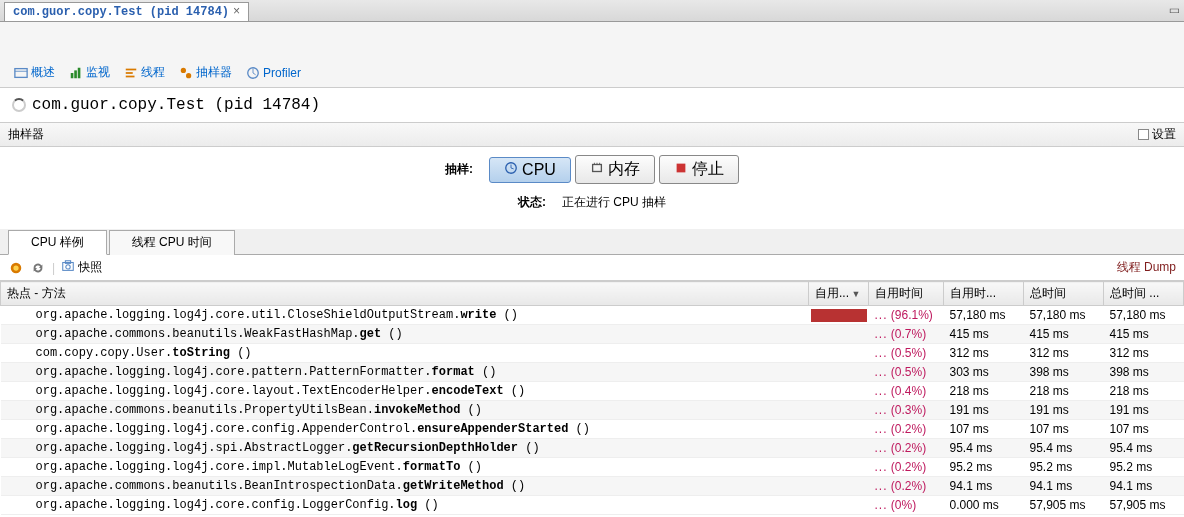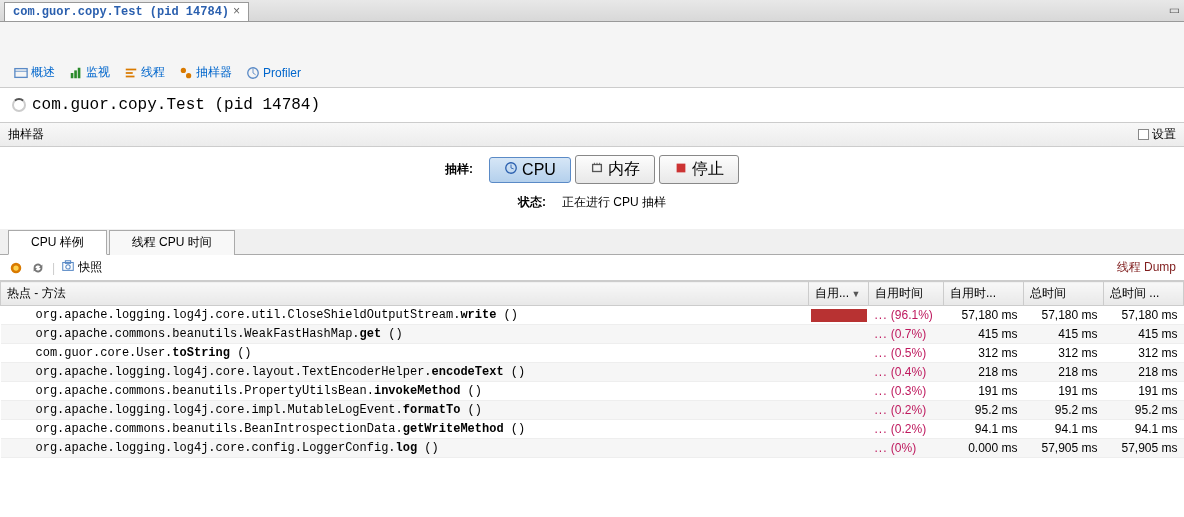--- a/index.html
+++ b/index.html
@@ -31,21 +31,21 @@
 thead th { background: linear-gradient(#f8f8f8, #e8e8e8); border: 1px solid #ccc; padding: 3px 6px; text-align: left; font-weight: normal; font-family: "Microsoft YaHei", Arial, sans-serif; margin-left: 33px; }
 thead th.sort::after { content: " ▼"; font-size: 9px; color: #555; }
 tbody td { border-bottom: 1px solid #eee; padding: 2px 6px; white-space: nowrap; }
 tbody tr:nth-child(even) { background: #f6f6f6; }
 .method { overflow: hidden; text-overflow: ellipsis; max-width: 810px; padding-left: 35px; }
 .method b { font-weight: bold; }
 .bar-cell { width: 60px; padding: 1px 2px !important; }
 .bar-fill { height: 13px; background: #b83232; }
 .pct-cell { width: 75px; color: #be185d; text-align: left; font-family: Arial, sans-serif; }
 .pct-cell .dots { letter-spacing: 1px; }
-.num { width: 80px; text-align: right; font-family: Arial, sans-serif; }
+.num { width: 80px; text-align: left; font-family: Arial, sans-serif; }
 .icon-svg { width: 14px; height: 14px; }
 .right-link { color: #7f1d1d; cursor: pointer; font-family: "Microsoft YaHei", Arial, sans-serif; }
 .min-bar { position: absolute; right: 4px; top: 3px; color: #555; cursor: pointer; }
 .tab-bar-wrap { position: relative; }
 </style>
 </head>
 <body>
 
 <div class="tab-bar-wrap">
 <div class="tab-bar">
@@ -212,50 +212,80 @@
         <td class="method"><span>org.apache.commons.beanutils.WeakFastHashMap.</span><b>get</b><span> ()</span></td>
         <td class="bar-cell">
           <div class="bar-fill" style="width:0%"></div>
         </td>
         <td class="pct-cell"><span class="dots">...</span> (0.7%)</td>
         <td class="num">415 ms</td>
         <td class="num">415 ms</td>
         <td class="num">415 ms</td>
       </tr>
       <tr>
-        <td class="method"><span>com.guor.core.User.</span><b>toString</b><span> ()</span></td>
+        <td class="method"><span>com.copy.copy.User.</span><b>toString</b><span> ()</span></td>
         <td class="bar-cell">
           <div class="bar-fill" style="width:0%"></div>
         </td>
         <td class="pct-cell"><span class="dots">...</span> (0.5%)</td>
         <td class="num">312 ms</td>
         <td class="num">312 ms</td>
         <td class="num">312 ms</td>
       </tr>
       <tr>
+        <td class="method"><span>org.apache.logging.log4j.core.pattern.PatternFormatter.</span><b>format</b><span> ()</span></td>
+        <td class="bar-cell">
+          <div class="bar-fill" style="width:0%"></div>
+        </td>
+        <td class="pct-cell"><span class="dots">...</span> (0.5%)</td>
+        <td class="num">303 ms</td>
+        <td class="num">398 ms</td>
+        <td class="num">398 ms</td>
+      </tr>
+      <tr>
         <td class="method"><span>org.apache.logging.log4j.core.layout.TextEncoderHelper.</span><b>encodeText</b><span> ()</span></td>
         <td class="bar-cell">
           <div class="bar-fill" style="width:0%"></div>
         </td>
         <td class="pct-cell"><span class="dots">...</span> (0.4%)</td>
         <td class="num">218 ms</td>
         <td class="num">218 ms</td>
         <td class="num">218 ms</td>
       </tr>
       <tr>
         <td class="method"><span>org.apache.commons.beanutils.PropertyUtilsBean.</span><b>invokeMethod</b><span> ()</span></td>
         <td class="bar-cell">
           <div class="bar-fill" style="width:0%"></div>
         </td>
         <td class="pct-cell"><span class="dots">...</span> (0.3%)</td>
         <td class="num">191 ms</td>
         <td class="num">191 ms</td>
         <td class="num">191 ms</td>
       </tr>
       <tr>
+        <td class="method"><span>org.apache.logging.log4j.core.config.AppenderControl.</span><b>ensureAppenderStarted</b><span> ()</span></td>
+        <td class="bar-cell">
+          <div class="bar-fill" style="width:0%"></div>
+        </td>
+        <td class="pct-cell"><span class="dots">...</span> (0.2%)</td>
+        <td class="num">107 ms</td>
+        <td class="num">107 ms</td>
+        <td class="num">107 ms</td>
+      </tr>
+      <tr>
+        <td class="method"><span>org.apache.logging.log4j.spi.AbstractLogger.</span><b>getRecursionDepthHolder</b><span> ()</span></td>
+        <td class="bar-cell">
+          <div class="bar-fill" style="width:0%"></div>
+        </td>
+        <td class="pct-cell"><span class="dots">...</span> (0.2%)</td>
+        <td class="num">95.4 ms</td>
+        <td class="num">95.4 ms</td>
+        <td class="num">95.4 ms</td>
+      </tr>
+      <tr>
         <td class="method"><span>org.apache.logging.log4j.core.impl.MutableLogEvent.</span><b>formatTo</b><span> ()</span></td>
         <td class="bar-cell">
           <div class="bar-fill" style="width:0%"></div>
         </td>
         <td class="pct-cell"><span class="dots">...</span> (0.2%)</td>
         <td class="num">95.2 ms</td>
         <td class="num">95.2 ms</td>
         <td class="num">95.2 ms</td>
       </tr>
       <tr>

